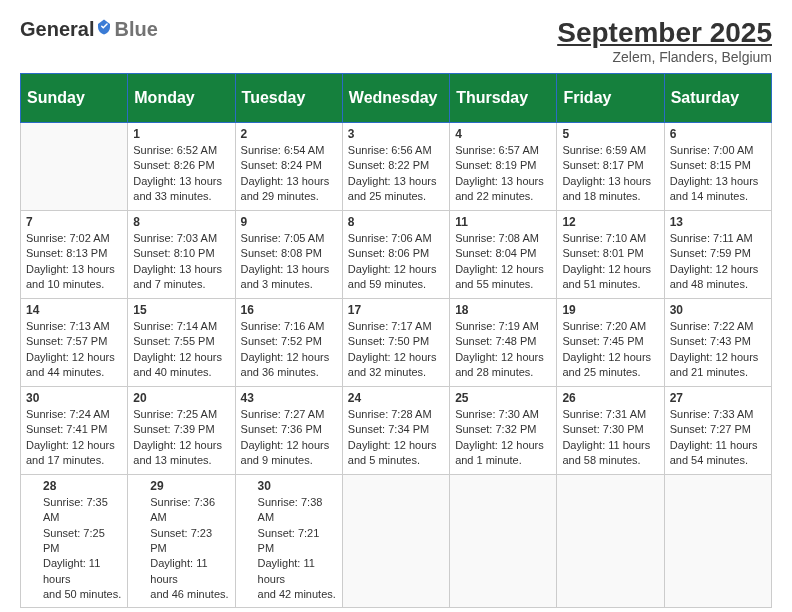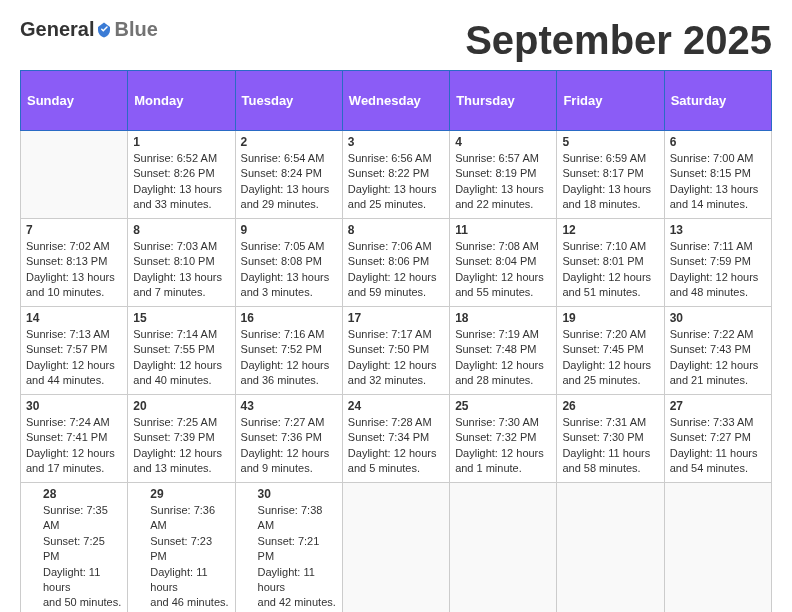--- a/index.html
+++ b/index.html
@@ -23,59 +23,59 @@
       align-items: flex-start;
       margin-bottom: 8px;
     }
     .logo {
       display: flex;
       flex-direction: column;
       align-items: flex-start;
     }
     .logo-text {
       display: flex;
-      align-items: center;
       font-size: 20px;
       font-weight: bold;
       color: #333;
     }
     .logo-general { color: #333; font-weight: bold; }
     .logo-blue { color: #737373; font-weight: bold; }
     .logo-icon {
       width: 18px;
       height: 18px;
       margin-left: 1px;
       margin-right: 1px;
     }
     .title-section {
       text-align: right;
     }
     .month-title {
-      font-size: 40px;
+      font-size: 28px;
       font-weight: bold;
       color: #333;
       line-height: 1.1;
+      text-decoration: underline;
     }
     .location {
       font-size: 14px;
       color: #555;
     }
     .calendar {
       flex: 1;
       border: 1px solid #ccc;
       border-collapse: collapse;
       width: 100%;
       table-layout: fixed;
     }
     .calendar th {
-      background-color: #8b5cf6;
+      background-color: #15803d;
       color: white;
       text-align: left;
-      padding: 22px 6px;
-      font-size: 13px;
+      padding: 15px 6px;
+      font-size: 16px;
       border: 1px solid #2a6bc5;
     }
     .calendar td {
       border: 1px solid #ccc;
       vertical-align: top;
       padding: 4px 5px;
       font-size: 9.5px;
       color: #333;
       height: 88px;
     }
@@ -105,20 +105,21 @@
         <span class="logo-general">General</span>
         <svg class="logo-icon" viewBox="0 0 24 24">
           <path d="M12 2L20 8v4c0 5-4 9-8 10C8 21 4 17 4 12V8L12 2z" fill="#3a7bd5"></path>
           <path d="M16 8l-5 5-2-2" stroke="white" stroke-width="2" fill="none" stroke-linecap="round"></path>
         </svg>
         <span class="logo-blue">Blue</span>
       </div>
     </div>
     <div class="title-section">
       <div class="month-title">September 2025</div>
+      <div class="location">Zelem, Flanders, Belgium</div>
     </div>
   </div>
 
   <table class="calendar">
     <thead>
       <tr>
       <th>Sunday</th>
           <th>Monday</th>
           <th>Tuesday</th>
           <th>Wednesday</th>

